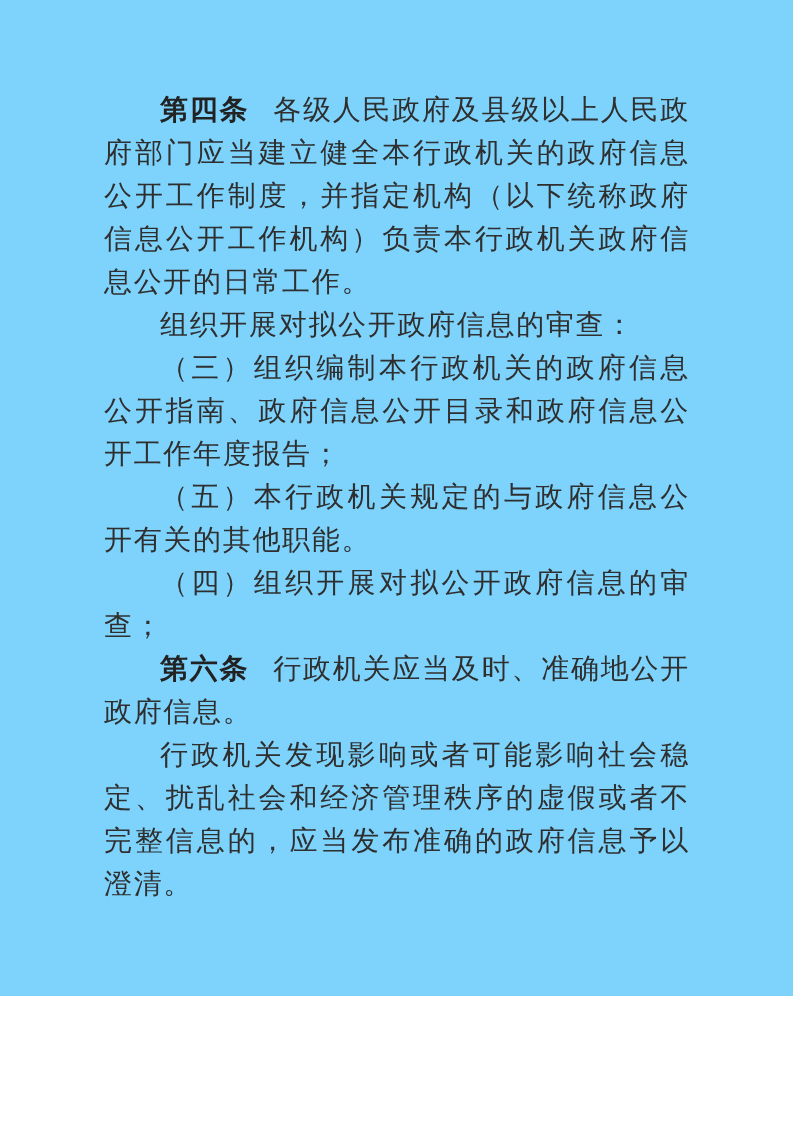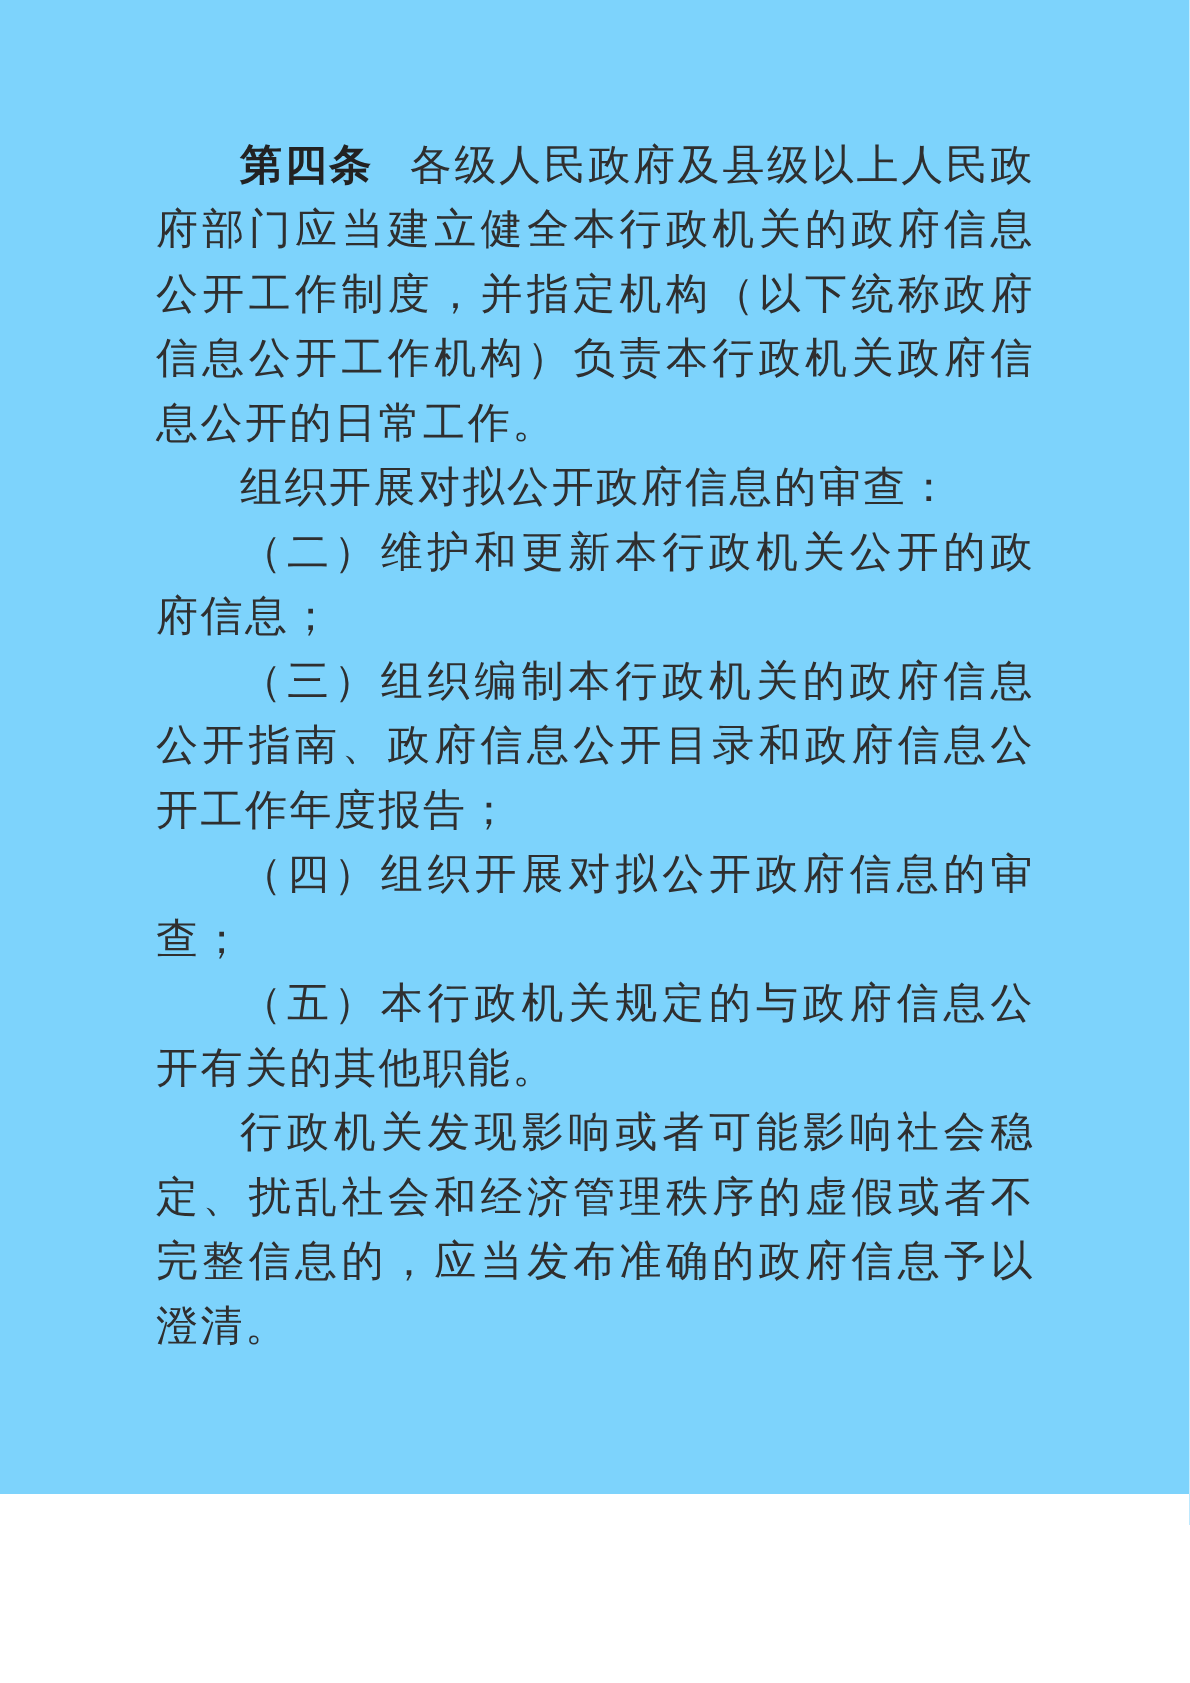--- a/index.html
+++ b/index.html
@@ -51,23 +51,23 @@
     letter-spacing: 3px;
   }
 </style>
 </head>
 <body>
 
 <div class="page">
   <div class="text-body">
     <p><b class="article-label">第四条</b><span>各级人民政府及县级以上人民政府部门应当建立健全本行政机关的政府信息公开工作制度，并指定机构（以下统称政府信息公开工作机构）负责本行政机关政府信息公开的日常工作。</span></p>
     <p><b class="article-label"></b><span>组织开展对拟公开政府信息的审查：</span></p>
-    <p><b class="article-label"></b><span>（二）维护和更新本行政机关公开的政府信息；</span></p>
     <p><b class="article-label"></b><span>（三）组织编制本行政机关的政府信息公开指南、政府信息公开目录和政府信息公开工作年度报告；</span></p>
+    <p><b class="article-label"></b><span>（五）本行政机关规定的与政府信息公开有关的其他职能。</span></p>
     <p><b class="article-label"></b><span>（四）组织开展对拟公开政府信息的审查；</span></p>
-    <p><b class="article-label"></b><span>（五）本行政机关规定的与政府信息公开有关的其他职能。</span></p>
+    <p><b class="article-label">第六条</b><span>行政机关应当及时、准确地公开政府信息。</span></p>
     <p><b class="article-label"></b><span>行政机关发现影响或者可能影响社会稳定、扰乱社会和经济管理秩序的虚假或者不完整信息的，应当发布准确的政府信息予以澄清。</span></p>
 
   </div>
   <div class="page-footer">
     <span>— 2 —</span>
   </div>
 </div>
 
 </body></html>

